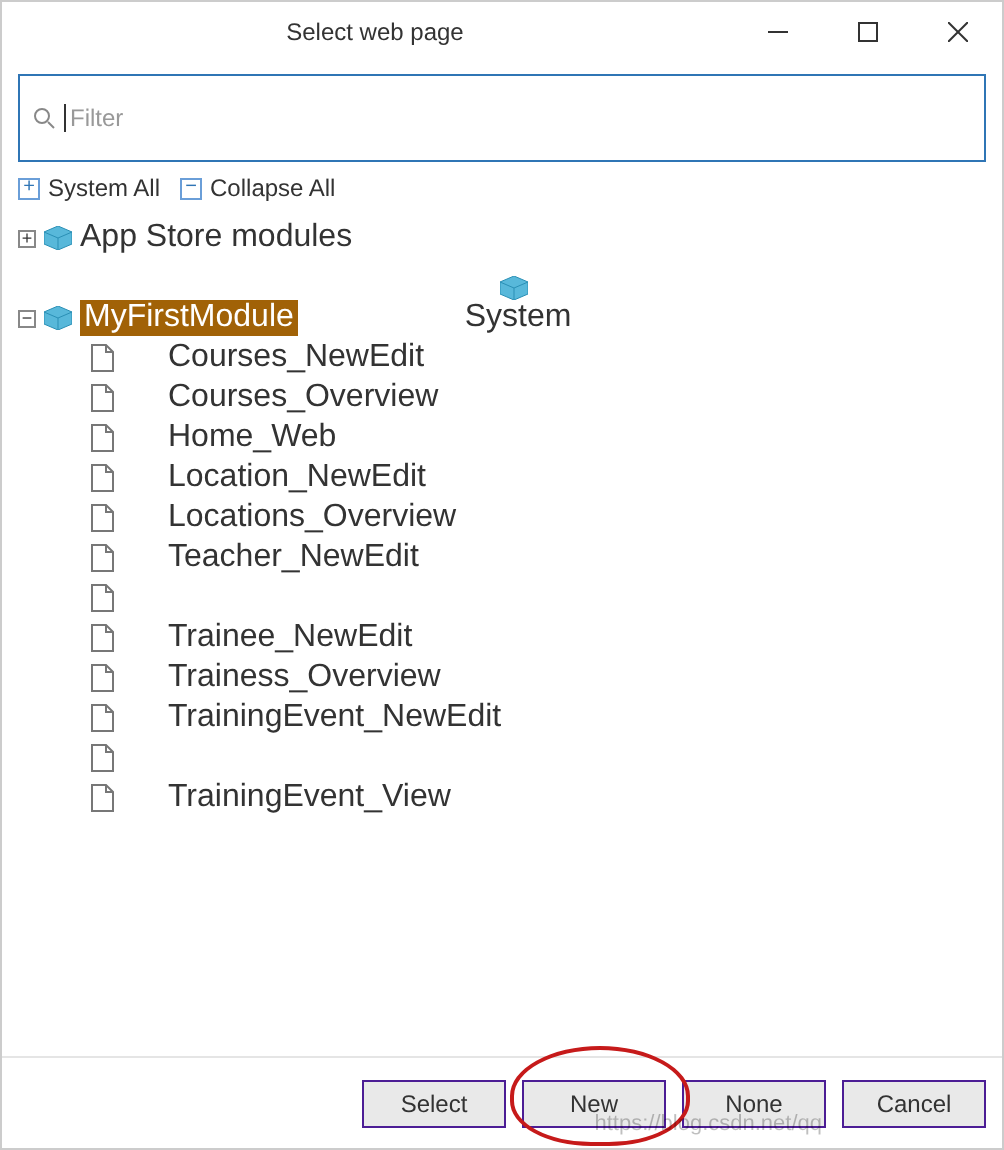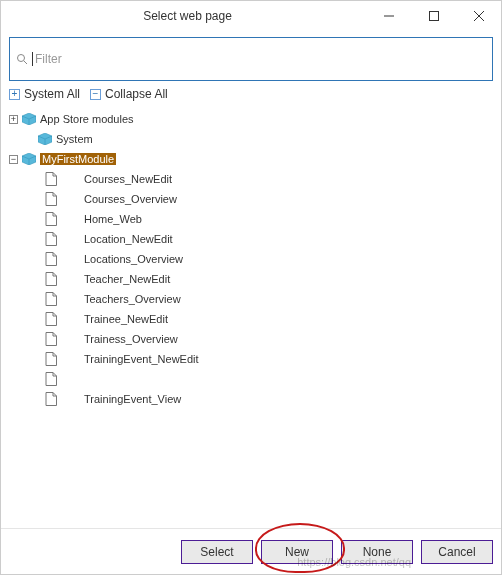--- a/index.html
+++ b/index.html
@@ -14,27 +14,27 @@
   .filter { height:44px; border:1px solid #2f75b5; display:flex; align-items:center; padding:0 6px; color:#888; }
   .filter svg { margin-right:4px; flex:none; }
   .filter-text { color:#999; font-size:12px; }
   .caret { display:inline-block; width:1px; height:14px; background:#333; margin-right:2px; vertical-align:middle; }
   .expcol { margin-top:6px; font-size:12px; display:flex; gap:10px; }
   .ec-btn { display:inline-flex; align-items:center; gap:4px; cursor:default; }
   .pm-box { width:11px; height:11px; border:1px solid #6a9ed8; display:inline-flex; align-items:center; justify-content:center; color:#2f75b5; font-size:10px; line-height:1; }
   .tree { flex:1; margin-top:6px; overflow:auto; padding-top:2px; }
   .node { display:flex; align-items:center; height:20px; white-space:nowrap; }
   .indent0 { padding-left:0px; }
-  .indent1 { padding-left:16px; }
+  .indent1 { padding-left:16px;flex-direction:column; }
   .indent2 { padding-left:36px;gap:23px; }
   .expander { width:9px; height:9px; border:1px solid #888; display:inline-flex; align-items:center; justify-content:center; font-size:9px; margin-right:4px; color:#333; line-height:1; flex:none; background:#fff; }
   .expander.hidden { visibility:hidden; }
   .mod-icon { width:14px; height:12px; margin-right:4px; flex:none; }
   .doc-icon { width:12px; height:14px; margin-right:4px; flex:none; }
-  .label { font-size:11px; color:#333;text-align:right; }
+  .label { font-size:16px; color:#333;text-align:right; }
   .label.selected { background:#a16207; color:#fff; padding:0 2px; }
   .buttonbar { height:46px; border-top:1px solid #e5e5e5; display:flex; align-items:center; justify-content:flex-end; gap:8px; padding:0 8px; position:relative; }
   .btn { min-width:72px; height:24px; border:1px solid #4c1d95; background:#e9e9e9; font-size:12px; display:inline-flex; align-items:center; justify-content:center; color:#333; padding:0 10px; }
   .circle { position:absolute; width:90px; height:50px; border:2px solid #c61a1a; border-radius:50% 50% 45% 45%; pointer-events:none; }
   .watermark { position:absolute; right:90px; bottom:6px; font-size:11px; color:rgba(0,0,0,0.25); pointer-events:none; }
 </style>
 </head>
 <body>
 
 <div class="window">
@@ -159,21 +159,20 @@
               <path d="M1 0.5 L8 0.5 L11.5 4 L11.5 13.5 L1 13.5 Z" fill="#fff" stroke="#777" stroke-width="1"></path>
               <path d="M8 0.5 L8 4 L11.5 4" fill="none" stroke="#777" stroke-width="1"></path>
             </svg>
             <span class="label">Teacher_NewEdit</span>
           </div>
           <div class="node indent2">
             <svg class="doc-icon" viewBox="0 0 12 14">
               <path d="M1 0.5 L8 0.5 L11.5 4 L11.5 13.5 L1 13.5 Z" fill="#fff" stroke="#777" stroke-width="1"></path>
               <path d="M8 0.5 L8 4 L11.5 4" fill="none" stroke="#777" stroke-width="1"></path>
             </svg>
-            <span class="label">Teachers_Overview</span>
           </div>
           <div class="node indent2">
             <svg class="doc-icon" viewBox="0 0 12 14">
               <path d="M1 0.5 L8 0.5 L11.5 4 L11.5 13.5 L1 13.5 Z" fill="#fff" stroke="#777" stroke-width="1"></path>
               <path d="M8 0.5 L8 4 L11.5 4" fill="none" stroke="#777" stroke-width="1"></path>
             </svg>
             <span class="label">Trainee_NewEdit</span>
           </div>
           <div class="node indent2">
             <svg class="doc-icon" viewBox="0 0 12 14">

